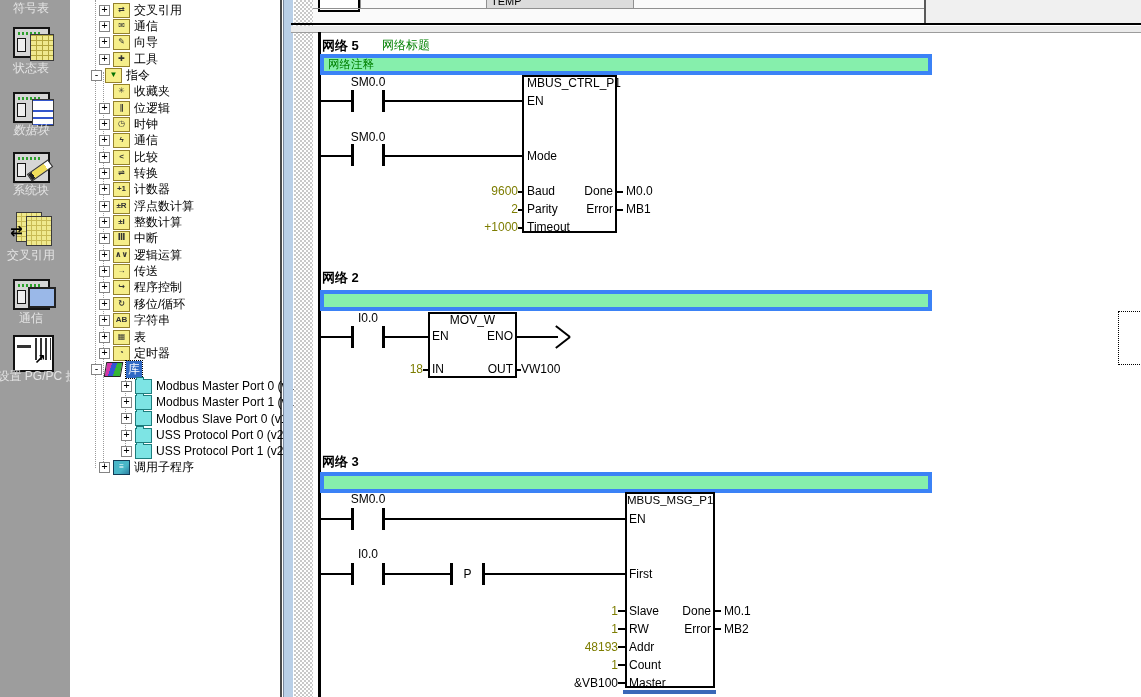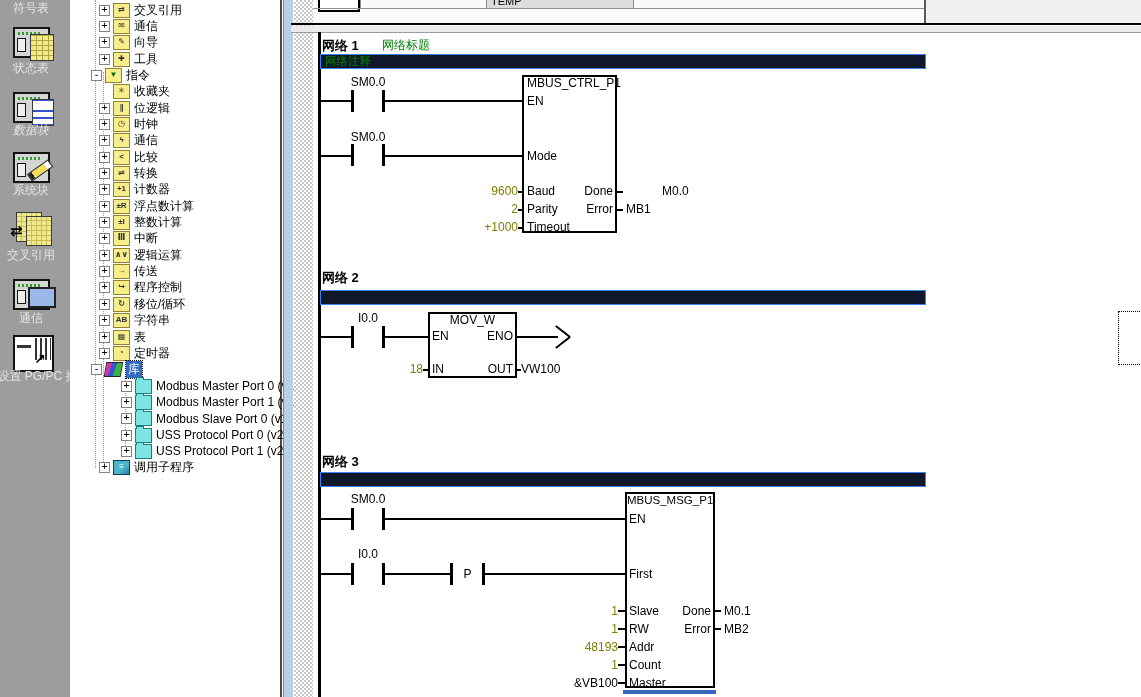--- a/index.html
+++ b/index.html
@@ -52,21 +52,21 @@
   .hatch{position:absolute;left:294px;top:0;width:19px;height:697px;
      background:conic-gradient(#c9c9c9 25%,#fff 0 50%,#c9c9c9 0 75%,#fff 0);background-size:4px 4px;}
   
   .h{position:absolute;height:2px;background:#000;}
   .vb{position:absolute;width:3px;height:22px;background:#000;}
   .lbl{position:absolute;font-size:12px;line-height:13px;color:#000;white-space:nowrap;}
   .rt{text-align:right;} .ctr{text-align:center;}
   .olv{color:#7d7d00;} .grn{color:#008000;}
   .box{position:absolute;border:2px solid #000;box-sizing:border-box;background:transparent;}
   .net-h{position:absolute;font-size:13px;font-weight:bold;color:#000;white-space:nowrap;}
-  .cbar{position:absolute;left:320px;width:604px;height:13px;background:#0f172a;border:1px solid #3b82f6;overflow:hidden;}
+  .cbar{position:absolute;left:320px;width:604px;height:13px;background:#86efac;border:4px solid #3b82f6;overflow:hidden;}
   .cbar span{font-size:11.5px;line-height:13px;padding-left:4px;display:block;}
   .ah{position:absolute;height:2px;width:18px;background:#000;transform-origin:100% 50%;}
   .dotsel{position:absolute;border:1px dotted #000;background:transparent;}
 </style>
 </head>
 <body>
 
 <div id="screen">
 
   <div id="nav">
@@ -265,21 +265,21 @@
   <div class="abs" style="left:486px;top:0;width:146px;height:9px;background:#dcdcdc;border-left:1px solid #909090;border-right:1px solid #909090;overflow:hidden;">
     <span class="abs" style="left:4px;top:-5px;font-size:11px;">TEMP</span>
   </div>
   <div class="abs" style="left:313px;top:8px;width:611px;height:1px;background:#909090;"></div>
   <div class="abs" style="left:924px;top:0;width:2px;height:23px;background:#5a5a5a;"></div>
   <div class="abs" style="left:291px;top:23px;width:850px;height:2px;background:#000;"></div>
   <div class="abs" style="left:291px;top:26px;width:850px;height:6px;background:#ebebeb;border-bottom:1px solid #9c9c9c;"></div>
 
   <div class="abs" style="left:318px;top:32px;width:3px;height:665px;background:#000;"></div>
 
-  <div class="net-h" style="left:322px;top:37px;">网络 1</div>
+  <div class="net-h" style="left:322px;top:37px;">网络 5</div>
   <div class="lbl grn" style="left:382px;top:39px;">网络标题</div>
   <div class="cbar" style="top:54px;">
     <span class="grn">网络注释</span>
   </div>
 
   <div class="lbl ctr" style="left:330px;top:76px;width:76px;">SM0.0</div>
   <div class="vb" style="left:351px;top:90px;"></div>
   <div class="vb" style="left:382px;top:90px;"></div>
   <div class="h" style="left:320px;top:100px;width:31px;"></div>
   <div class="h" style="left:385px;top:100px;width:137px;"></div>
@@ -300,21 +300,21 @@
   <div class="lbl rt olv" style="left:448px;top:185px;width:70px;text-align:right;">9600</div>
   <div class="lbl rt olv" style="left:448px;top:203px;width:70px;">2</div>
   <div class="lbl rt olv" style="left:448px;top:221px;width:70px;">+1000</div>
   <div class="h" style="left:518px;top:191px;width:4px;"></div>
   <div class="h" style="left:518px;top:209px;width:4px;"></div>
   <div class="h" style="left:518px;top:227px;width:4px;"></div>
   <div class="lbl rt" style="left:543px;top:185px;width:70px;">Done</div>
   <div class="lbl rt" style="left:543px;top:203px;width:70px;">Error</div>
   <div class="h" style="left:617px;top:191px;width:6px;"></div>
   <div class="h" style="left:617px;top:209px;width:6px;"></div>
-  <div class="lbl" style="left:626px;top:185px;margin-left:36px;">M0.0</div>
+  <div class="lbl" style="left:626px;top:185px;">M0.0</div>
   <div class="lbl" style="left:626px;top:203px;">MB1</div>
 
   <div class="net-h" style="left:322px;top:269px;">网络 2</div>
   <div class="cbar" style="top:290px;">
     <span class="grn"></span>
   </div>
 
   <div class="lbl ctr" style="left:330px;top:312px;width:76px;">I0.0</div>
   <div class="vb" style="left:351px;top:326px;"></div>
   <div class="vb" style="left:382px;top:326px;"></div>

